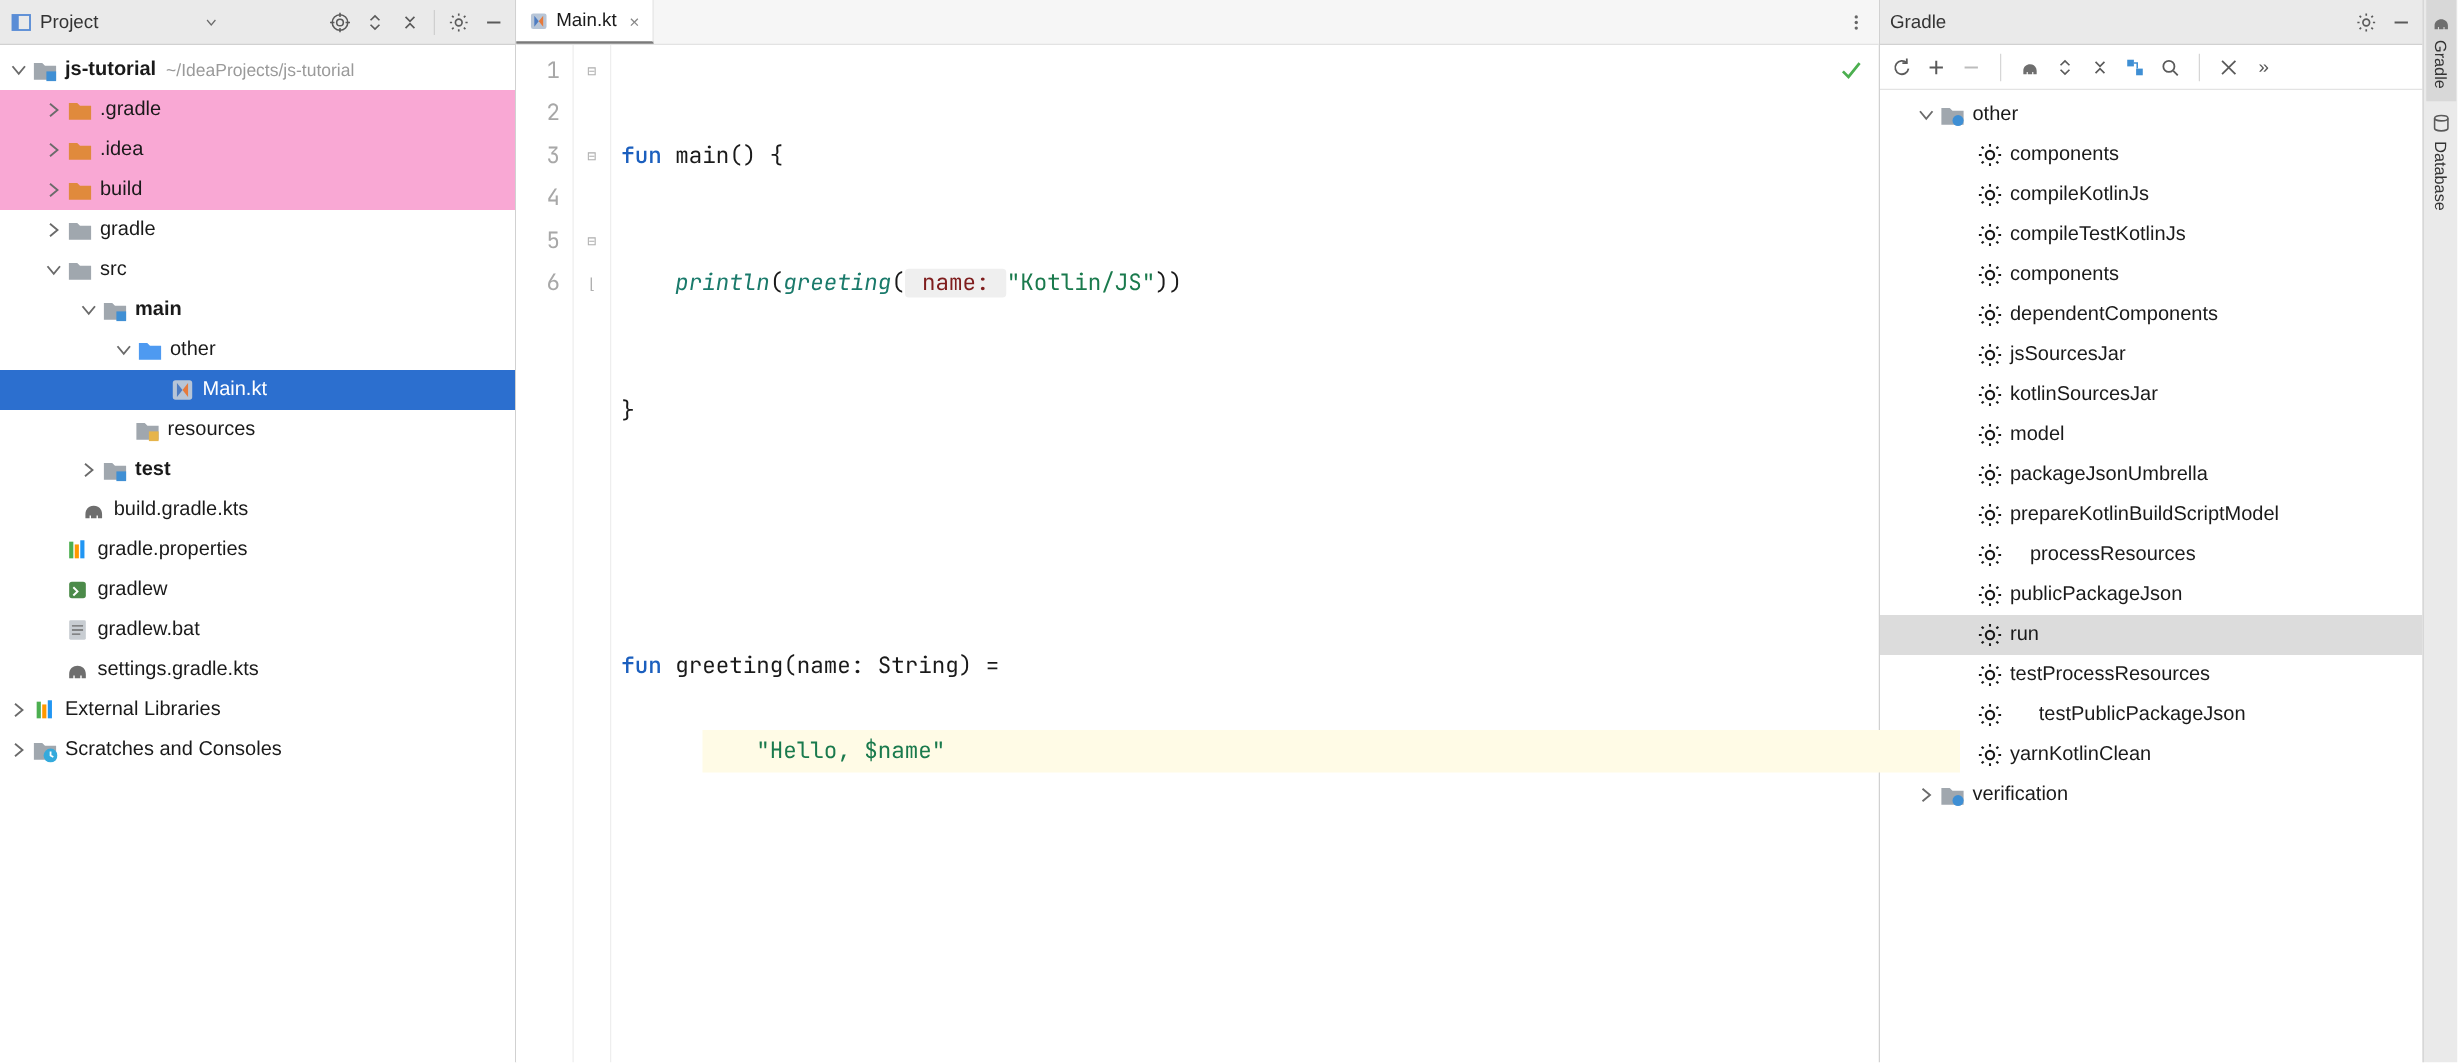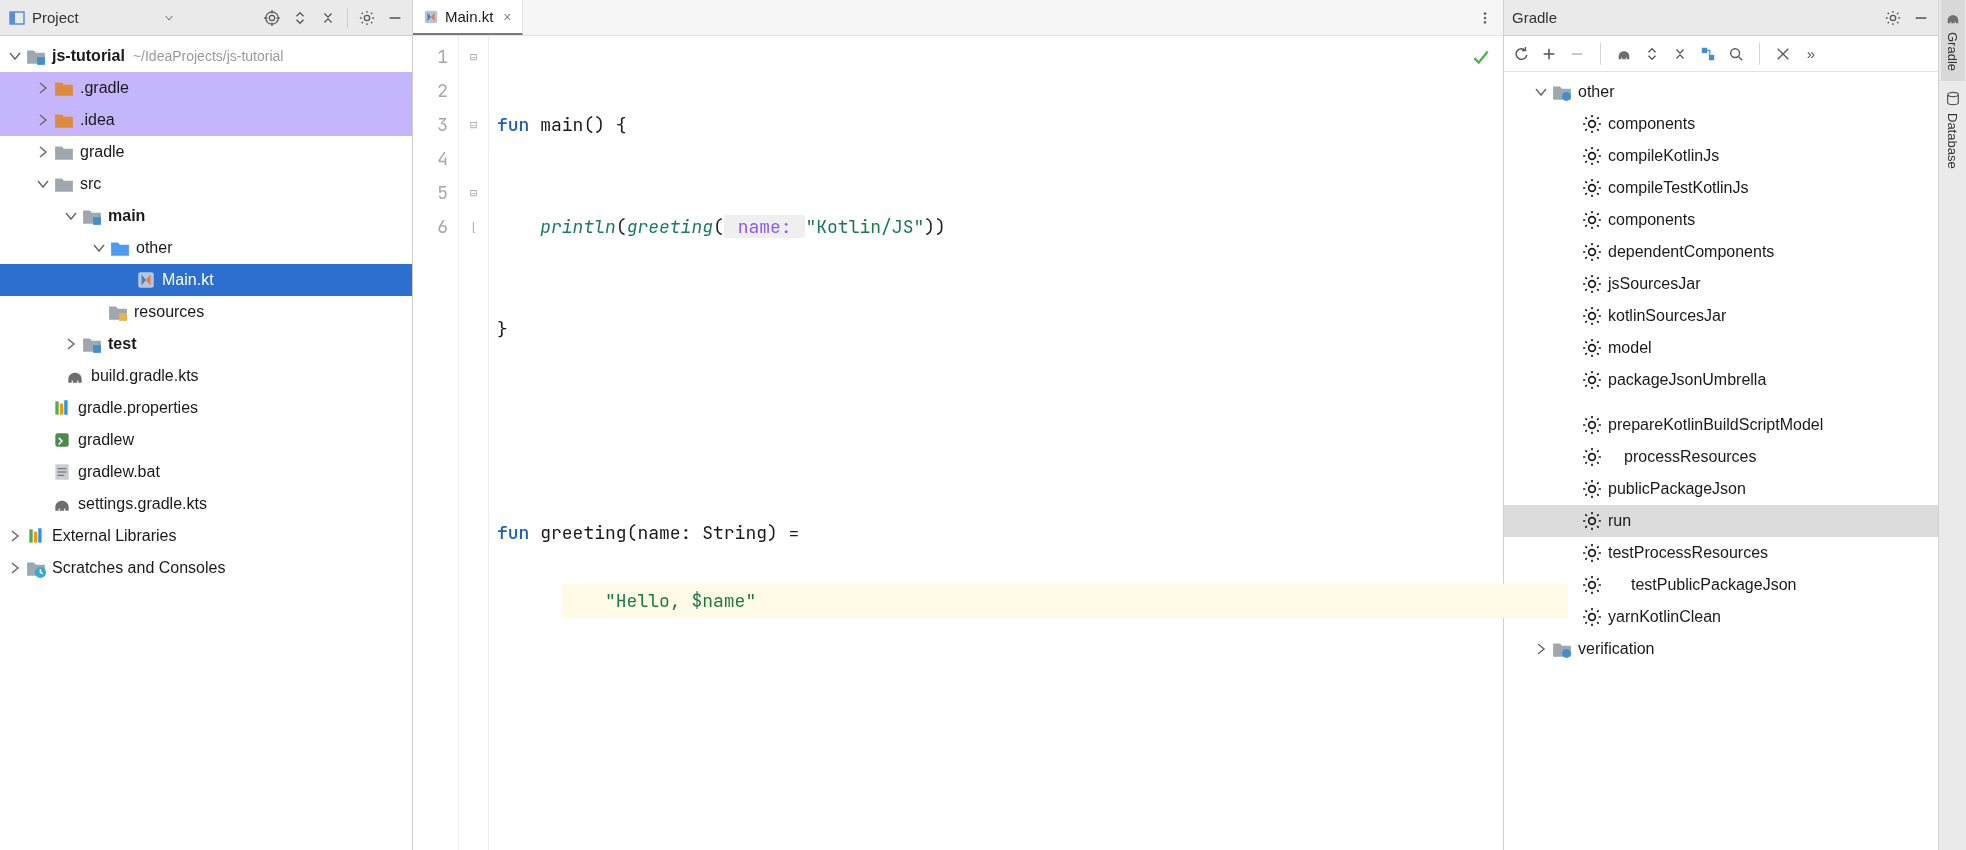--- a/index.html
+++ b/index.html
@@ -13,21 +13,21 @@
   .panel-header { height: 36px; background: #eaeaea; border-bottom: 1px solid #d1d1d1; display: flex; align-items: center; padding: 0 8px; gap: 6px; }
   .panel-title { font-size: 15px; color: #333; margin-right: auto; }
   .header-icons { display: flex; gap: 10px; align-items: center; }
   .icon-btn { width: 18px; height: 18px; display: inline-flex; align-items: center; justify-content: center; cursor: pointer; color: #5a5a5a; }
   .icon-btn svg { width: 16px; height: 16px; }
   .toolbar { height: 36px; border-bottom: 1px solid #e3e3e3; display: flex; align-items: center; padding: 0 8px; gap: 10px; }
   .toolbar .sep { width: 1px; height: 22px; background: #d6d6d6; margin: 0 4px; }
   .tree { flex: 1; overflow: auto; padding-top: 4px; }
   .tree-row { height: 32px; display: flex; align-items: center; padding-left: 4px; white-space: nowrap; cursor: pointer; }
   .tree-row.selected { background: #2c6fcf; color: #fff; }
-  .tree-row.highlight { background: #c4b5fd; }
+  .tree-row.highlight { background: #f9a8d4; }
   .tree-row .chev { width: 18px; height: 18px; display: inline-flex; align-items: center; justify-content: center; margin-right: 2px; }
   .tree-row .icon-slot { width: 20px; height: 20px; display: inline-flex; align-items: center; justify-content: center; margin-right: 6px; }
   .tree-row .label { font-size: 16px; }
   .tree-row .label.bold { font-weight: 600; }
   .tree-row .hint { color: #9a9a9a; font-size: 14px; margin-left: 8px; }
   .tabs { height: 36px; border-bottom: 1px solid #e3e3e3; display: flex; align-items: stretch; background: #f6f6f6; }
   .tab { display: flex; align-items: center; padding: 0 10px; gap: 6px; border-right: 1px solid #e3e3e3; background: #fff; border-bottom: 2px solid #7a7a7a; font-size: 15px; }
   .tab .close { font-size: 14px; color: #888; cursor: pointer; margin-left: 4px; }
   .tabs .spacer { flex: 1; }
   .tab-menu { display: flex; align-items: center; padding: 0 10px; color: #666; }
@@ -35,21 +35,21 @@
   .gutter { width: 46px; background: #fff; border-right: 1px solid #eee; text-align: right; color: #a8a8a8; padding-right: 10px; padding-top: 4px; }
   .gutter div { height: 34px; }
   .fold-col { width: 30px; border-right: 1px solid #eee; padding-top: 4px; }
   .fold-col div { height: 34px; display: flex; align-items: center; justify-content: center; color: #b0b0b0; font-size: 12px; }
   .code { flex: 1; padding-top: 4px; padding-left: 8px; white-space: pre; }
   .code .line { height: 34px; display: block; }
   .code .hl { background: #fffbe6; display: inline-block; width: 100%; }
   .kw { color: #1b5fbe; font-weight: 500; }
   .fn { color: #1a7a6b; font-style: italic; }
   .str { color: #1a7a4d; }
-  .hint2 { color: #8b5cf6; background: #efefef; border-radius: 3px; padding: 0 3px; font-style: normal; }
+  .hint2 { color: #7f1d1d; background: #efefef; border-radius: 3px; padding: 0 3px; font-style: normal; }
   .check-icon { position: absolute; top: 8px; right: 12px; color: #4caf50; }
   
   .folder-orange { fill: #e08a3c; }
   .folder-grey { fill: #a0a7ae; }
 </style>
 </head>
 <body>
 
 <svg width="0" height="0" style="position:absolute">
   <defs>
@@ -221,20 +221,33 @@
             <use href="#chev-right"></use>
           </svg>
         </span>
       <span class="icon-slot">
           <svg viewBox="0 0 18 18">
             <path class="folder-orange" d="M1 4h6l2 2h8v10H1z"></path>
           </svg>
         </span>
       <span class="label">.idea</span>
     </div>
+    <div class="tree-row highlight" style="padding-left:34px">
+      <span class="chev">
+          <svg viewBox="0 0 18 18">
+            <use href="#chev-right"></use>
+          </svg>
+        </span>
+      <span class="icon-slot">
+          <svg viewBox="0 0 18 18">
+            <path class="folder-orange" d="M1 4h6l2 2h8v10H1z"></path>
+          </svg>
+        </span>
+      <span class="label">build</span>
+    </div>
     <div class="tree-row" style="padding-left:34px">
       <span class="chev">
           <svg viewBox="0 0 18 18">
             <use href="#chev-right"></use>
           </svg>
         </span>
       <span class="icon-slot">
           <svg viewBox="0 0 18 18">
             <path class="folder-grey" d="M1 4h6l2 2h8v10H1z"></path>
           </svg>
@@ -576,21 +589,21 @@
         <span class="label">model</span>
       </div>
       <div class="tree-row " style="padding-left: 78px;">
         <span class="icon-slot">
           <svg viewBox="0 0 18 18">
             <use href="#gear"></use>
           </svg>
         </span>
         <span class="label">packageJsonUmbrella</span>
       </div>
-      <div class="tree-row " style="padding-left: 78px; margin-top: 13px;">
+      <div class="tree-row " style="padding-left: 78px;">
         <span class="icon-slot">
           <svg viewBox="0 0 18 18">
             <use href="#gear"></use>
           </svg>
         </span>
         <span class="label">prepareKotlinBuildScriptModel</span>
       </div>
       <div class="tree-row " style="padding-left: 78px; gap: 16px;">
         <span class="icon-slot">
           <svg viewBox="0 0 18 18">

